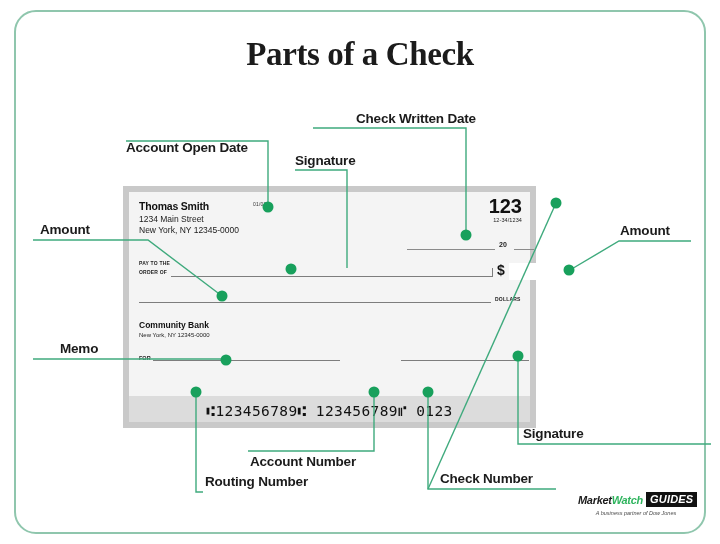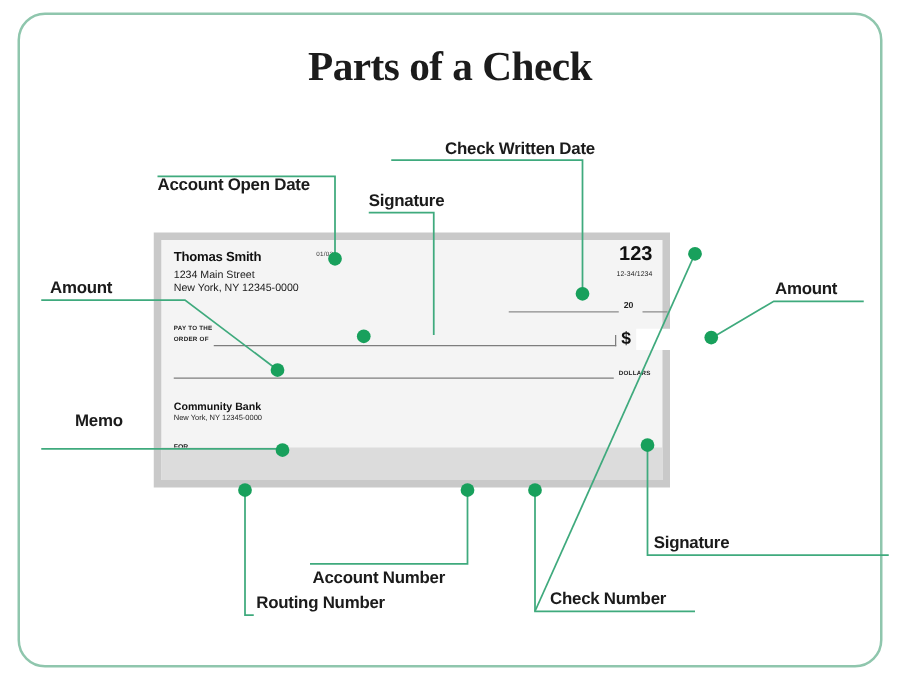--- a/index.html
+++ b/index.html
@@ -33,40 +33,40 @@
     font-weight:bold;
     letter-spacing:-0.4px;
     color:#1b1b1b;
     font-family:Liberation Serif, serif;
   }
 
   
   #check{
     position:absolute;
     left:123px;top:186px;
-    width:413px;height:204px;
+    width:413px;height:242px;
     background:#c9c9c9;
     box-sizing:border-box;
     padding:6px;
   }
   #check-inner{
     position:relative;
     width:100%;height:100%;
     background:#f4f4f4;
     box-sizing:border-box;
   }
   .payer-name{
     position:absolute;left:10px;top:8px;
     font-size:10.5px;font-weight:bold;color:#111;
     letter-spacing:-0.2px;
   }
   .payer-addr1{position:absolute;left:10px;top:22px;font-size:8.5px;color:#1a1a1a;}
   .payer-addr2{position:absolute;left:10px;top:33px;font-size:8.5px;color:#1a1a1a;}
   .open-date{position:absolute;left:124px;top:9px;font-size:5px;color:#333;letter-spacing:0.2px;}
-  .check-no{position:absolute;right:8px;top:3px;font-size:16px;font-weight:bold;color:#111;}
+  .check-no{position:absolute;right:8px;top:3px;font-size:20px;font-weight:bold;color:#111;}
   .fraction{position:absolute;right:8px;top:25px;font-size:5.5px;color:#222;letter-spacing:0.1px;}
 
   .date-line{position:absolute;left:278px;top:57px;width:88px;height:1px;background:#8b8b8b;}
   .date-20{position:absolute;left:370px;top:49px;font-size:7px;font-weight:bold;color:#222;}
   .date-line2{position:absolute;left:385px;top:57px;width:20px;height:1px;background:#8b8b8b;}
 
   .payto1{position:absolute;left:10px;top:68px;font-size:5px;font-weight:bold;color:#222;letter-spacing:0.2px;}
   .payto2{position:absolute;left:10px;top:77px;font-size:5px;font-weight:bold;color:#222;letter-spacing:0.2px;}
   .payee-line{position:absolute;left:42px;top:84px;width:322px;height:1px;background:#7d7d7d;}
   .payee-tick{position:absolute;left:363px;top:76px;width:1px;height:9px;background:#7d7d7d;}
@@ -156,20 +156,21 @@
       <div class="dollars-lbl">DOLLARS</div>
 
       <div class="bank-name">Community Bank</div>
       <div class="bank-addr">New York, NY 12345-0000</div>
 
       <div class="for-lbl">FOR</div>
       <div class="for-line"></div>
       <div class="sig-line"></div>
 
       <div class="micr-band"></div>
+      <div class="micr">⑆123456789⑆ 123456789⑈ 0123</div>
     </div>
   </div>
 
   <svg id="overlay" viewBox="0 0 720 544" width="720" height="544">
     <g fill="none" stroke="#3faa7d" stroke-width="1.4">
 
       <path d="M126,141 H268 V205"></path>
 
       <path d="M313,128 H466 V233"></path>
 
@@ -203,20 +204,28 @@
       <circle cx="556" cy="203" r="5.5"></circle>
       <circle cx="518" cy="356" r="5.5"></circle>
     </g>
   </svg>
 
   <div class="lbl" style="left:126px;top:140px;">Account Open Date</div>
   <div class="lbl" style="left:313px;top:111px;margin-left:43px;">Check Written Date</div>
   <div class="lbl" style="left:295px;top:153px;">Signature</div>
   <div class="lbl" style="left:40px;top:222px;">Amount</div>
   <div class="lbl" style="left:620px;top:223px;">Amount</div>
-  <div class="lbl" style="left:47px;top:329px;padding-left:13px;">Memo</div>
+  <div class="lbl" style="left:47px;top:341px;padding-left:13px;">Memo</div>
   <div class="lbl" style="left:250px;top:454px;">Account Number</div>
   <div class="lbl" style="left:205px;top:474px;">Routing Number</div>
   <div class="lbl" style="left:440px;top:471px;">Check Number</div>
   <div class="lbl" style="left:523px;top:426px;text-align:right;">Signature</div>
 
+  <div id="logo">
+    <div class="logo-row">
+      <span class="logo-market">Market</span>
+      <span class="logo-watch">Watch</span>
+      <span class="logo-guides">GUIDES</span>
+    </div>
+    <div class="logo-sub">A business partner of Dow Jones</div>
+  </div>
 
 </div>
 
 </body></html>

